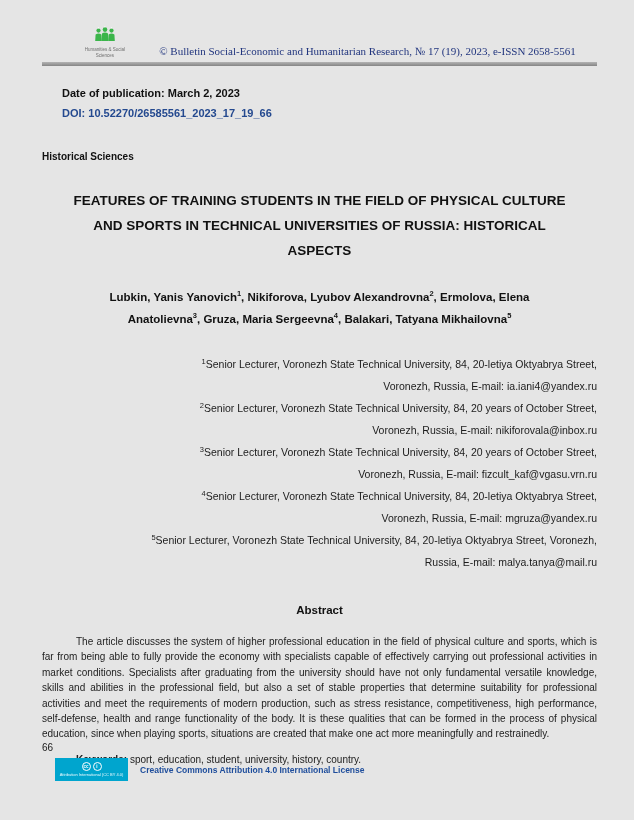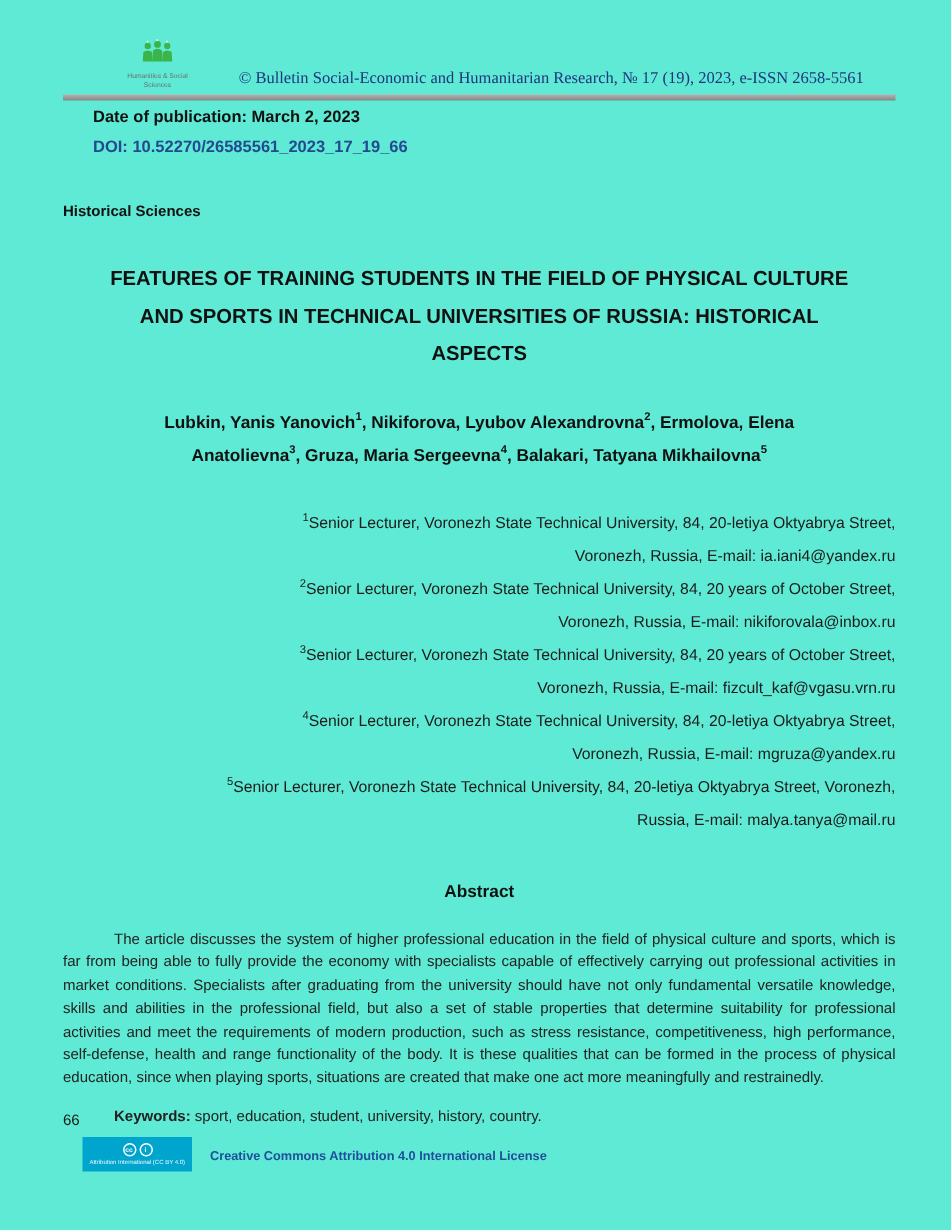--- a/index.html
+++ b/index.html
@@ -1,39 +1,39 @@
 <!DOCTYPE html>
 <html><head>
 <meta charset="utf-8">
 <style>
   html,body{margin:0;padding:0;background:#fff;}
   .page{
     position:relative;
     width:634px;height:820px;
     margin:0 auto;
-    background:#5eead4;
+    background:#e5e5e5;
     font-family:"Liberation Sans", sans-serif;
     color:#1a1a1a;
     overflow:hidden;
   }
   .content{padding:26px 37px 0 42px;}
 
   
   .header-row{display:flex;align-items:flex-end;margin-left:30px;}
   .logo{display:flex;flex-direction:column;align-items:center;width:66px;flex:0 0 auto;}
   .logo-caption{font-size:4.5px;line-height:5.5px;color:#6e6e6e;text-align:center;margin-top:1px;}
   .journal-line{
     flex:1;text-align:center;
     font-family:"Liberation Serif", serif;
     font-size:11px;color:#21357e;padding-bottom:1px;
   }
   .header-rule{margin-top:4px;height:4px;background:linear-gradient(#b3b3b3,#858585);}
 
   
-  .meta{margin-top:5px;padding-left:20px;}
+  .meta{margin-top:21px;padding-left:20px;}
   .meta-date{font-weight:bold;font-size:11px;color:#111;}
   .meta-doi{font-weight:bold;font-size:11px;color:#24498f;margin-top:8px;cursor:pointer;}
 
   .section-heading{text-align:left;font-weight:bold;font-size:10px;margin-top:32px;color:#111;}
 
   .title{width:500px;margin:26px auto 0;text-align:center;font-weight:bold;font-size:13.5px;line-height:25px;color:#111;}
 
   .authors{width:490px;margin:23px auto 0;text-align:center;font-weight:bold;font-size:11.5px;line-height:22px;color:#111;}
   .authors sup,.affiliations sup{font-size:7.5px;line-height:0;}
 

